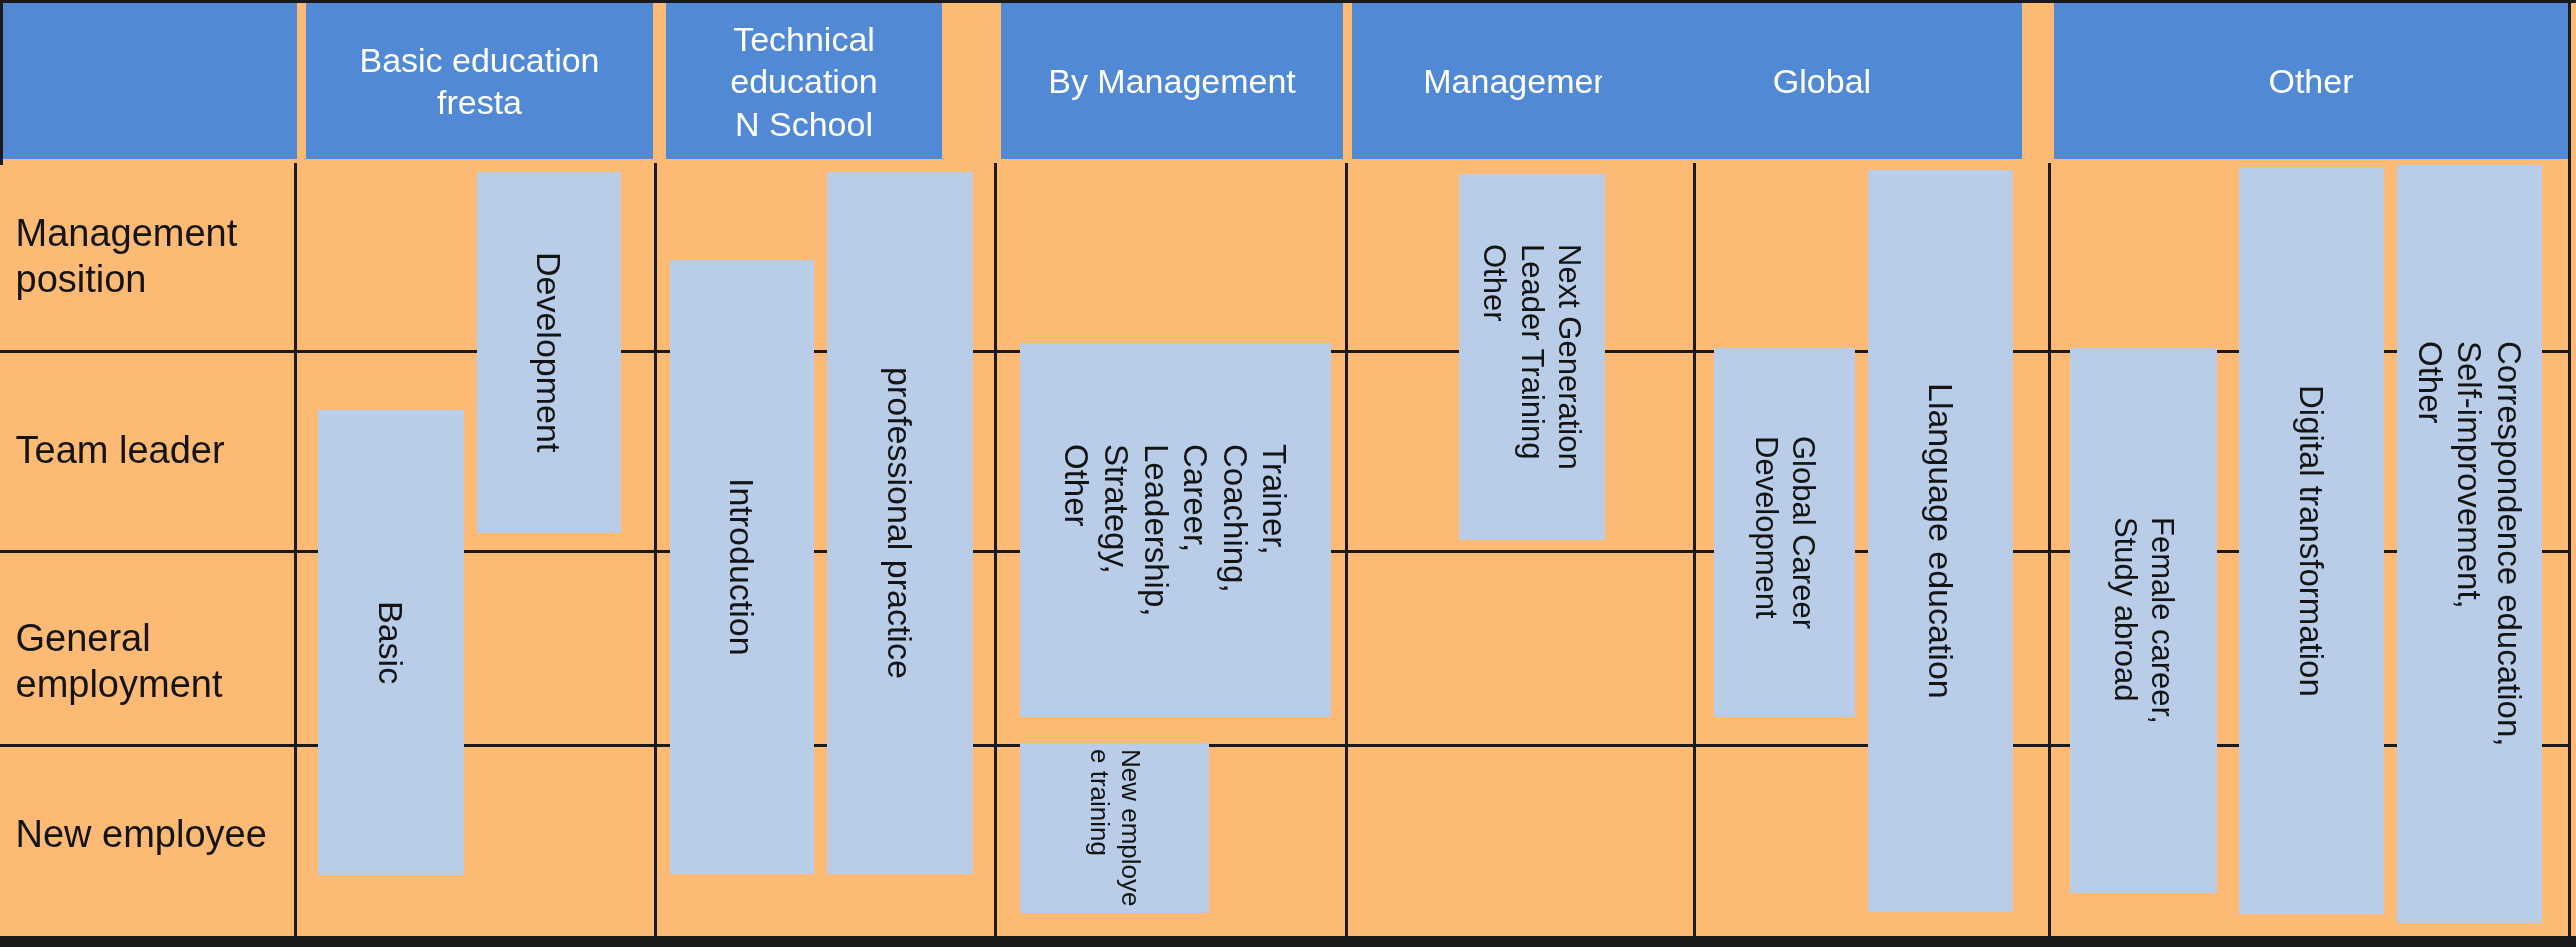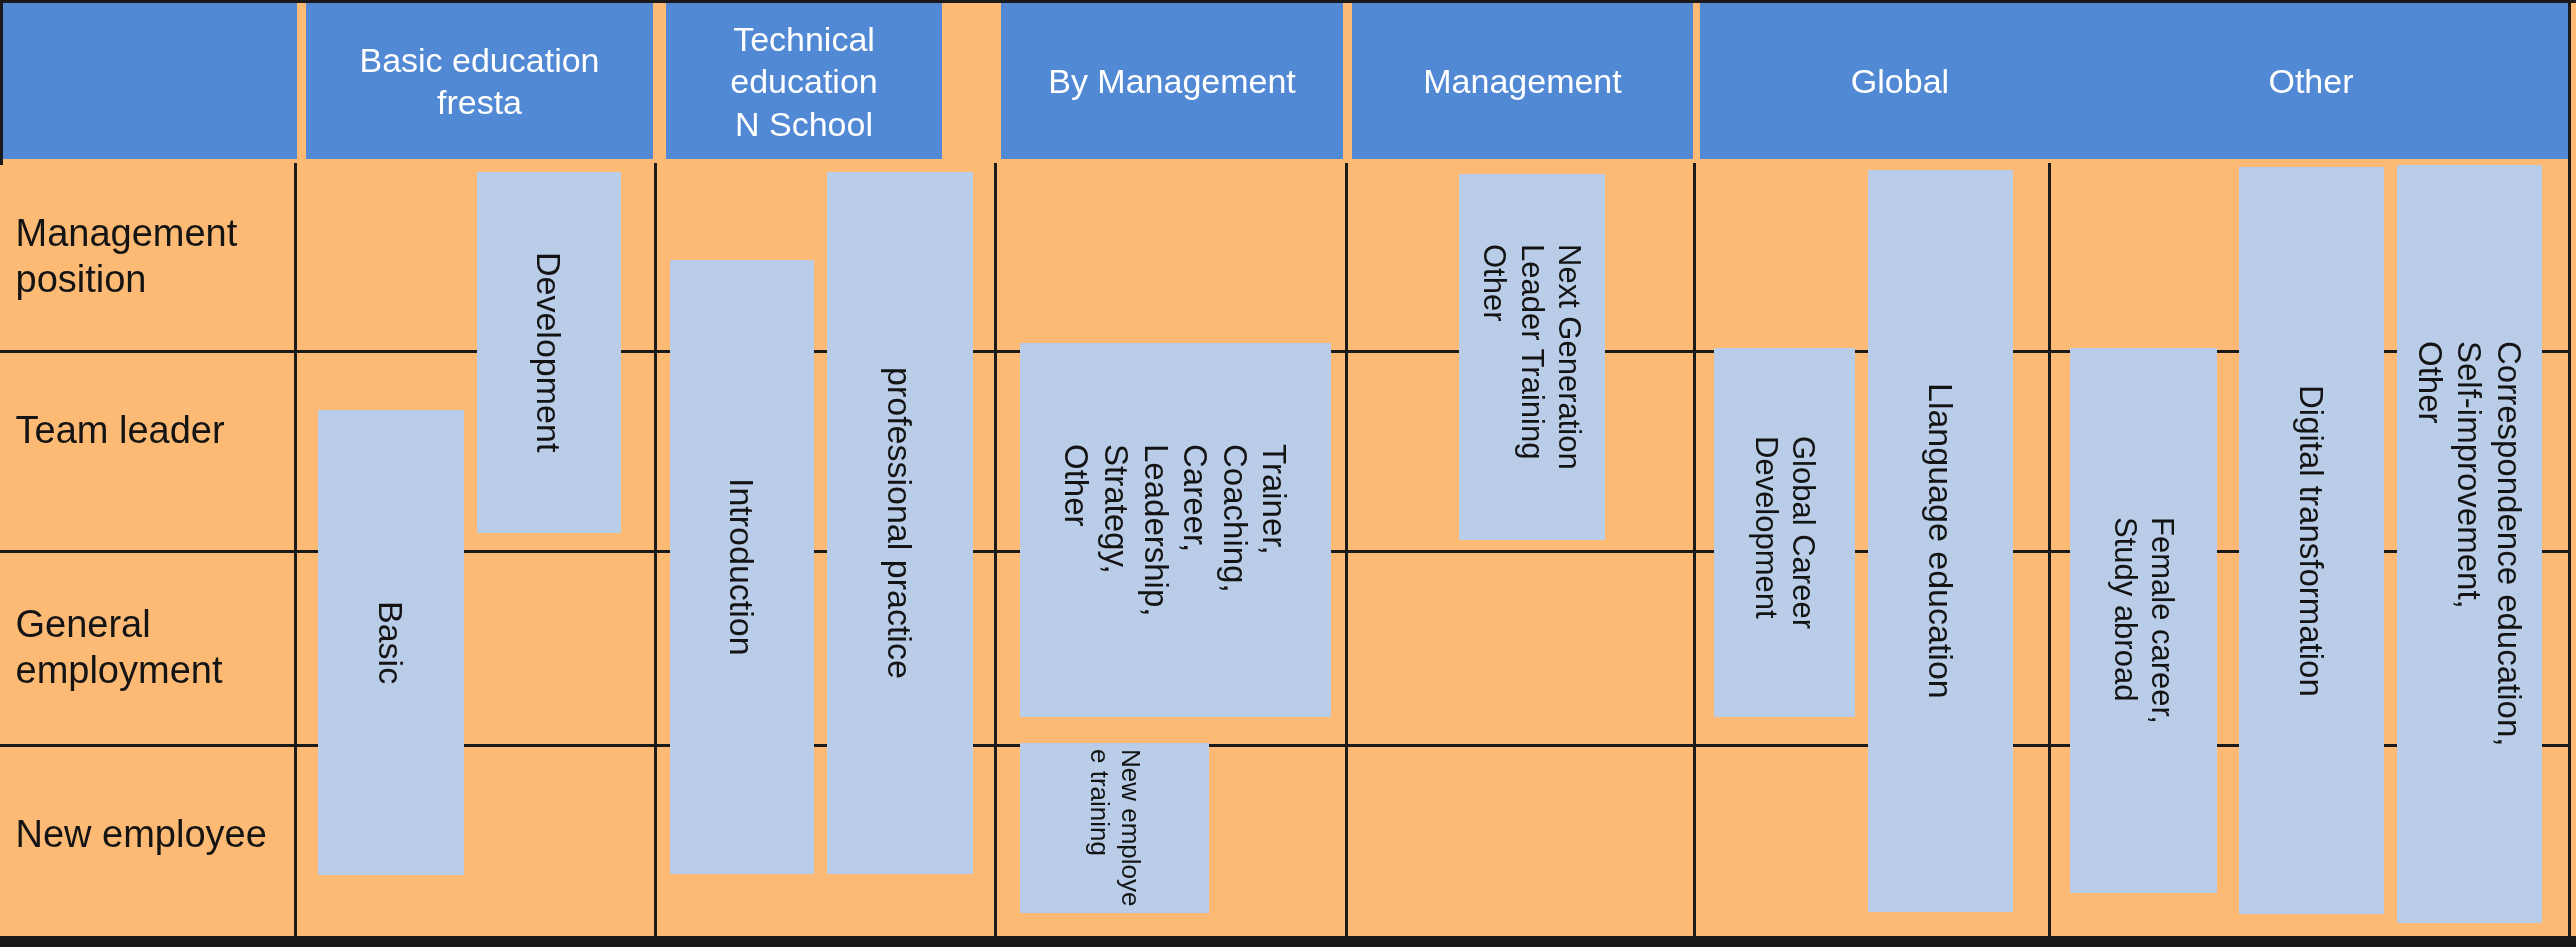--- a/index.html
+++ b/index.html
@@ -95,26 +95,26 @@
 
 <div id="stage" style="--header-bg: #5289D4; --header-text: #FFFFFF; --bar-bg: #B9CDE8; --grid: #1A1A1A; --body-text: #141414;">
     <div class="hcell" style="left: 3.4px; width: 294px;"></div>
     <div class="hcell" style="left: 306px; width: 347px;">Basic education
 fresta</div>
     <div class="hcell" style="left: 666px; width: 276px;">Technical
 education
 N School</div>
     <div class="hcell" style="left: 1001px; width: 342px;">By Management</div>
     <div class="hcell" style="left: 1352px; width: 341px;">Management</div>
-    <div class="hcell" style="left: 1700px; width: 400px;">Global</div>
+    <div class="hcell" style="left: 1602px; width: 400px; padding-left: 20px;">Global</div>
     <div class="hcell" style="left: 2054px; width: 514px;">Other</div>
     <div class="rlabel" style="top: 163px; height: 188px;">Management
 position</div>
-    <div class="rlabel" style="top: 331px; height: 199px;">Team leader</div>
-    <div class="rlabel" style="top: 550px; height: 195px;">General
+    <div class="rlabel" style="top: 351px; height: 199px;">Team leader</div>
+    <div class="rlabel" style="top: 564px; height: 195px;">General
 employment</div>
     <div class="rlabel" style="top: 745px; height: 179px; text-align: right;">New employee</div>
     <div class="vline" style="left: 294px;"></div>
     <div class="vline" style="left: 654px;"></div>
     <div class="vline" style="left: 994px;"></div>
     <div class="vline" style="left: 1345px;"></div>
     <div class="vline" style="left: 1693px;"></div>
     <div class="vline" style="left: 2048px;"></div>
     <div class="hline" style="top: 350px;"></div>
     <div class="hline" style="top: 550px;"></div>

